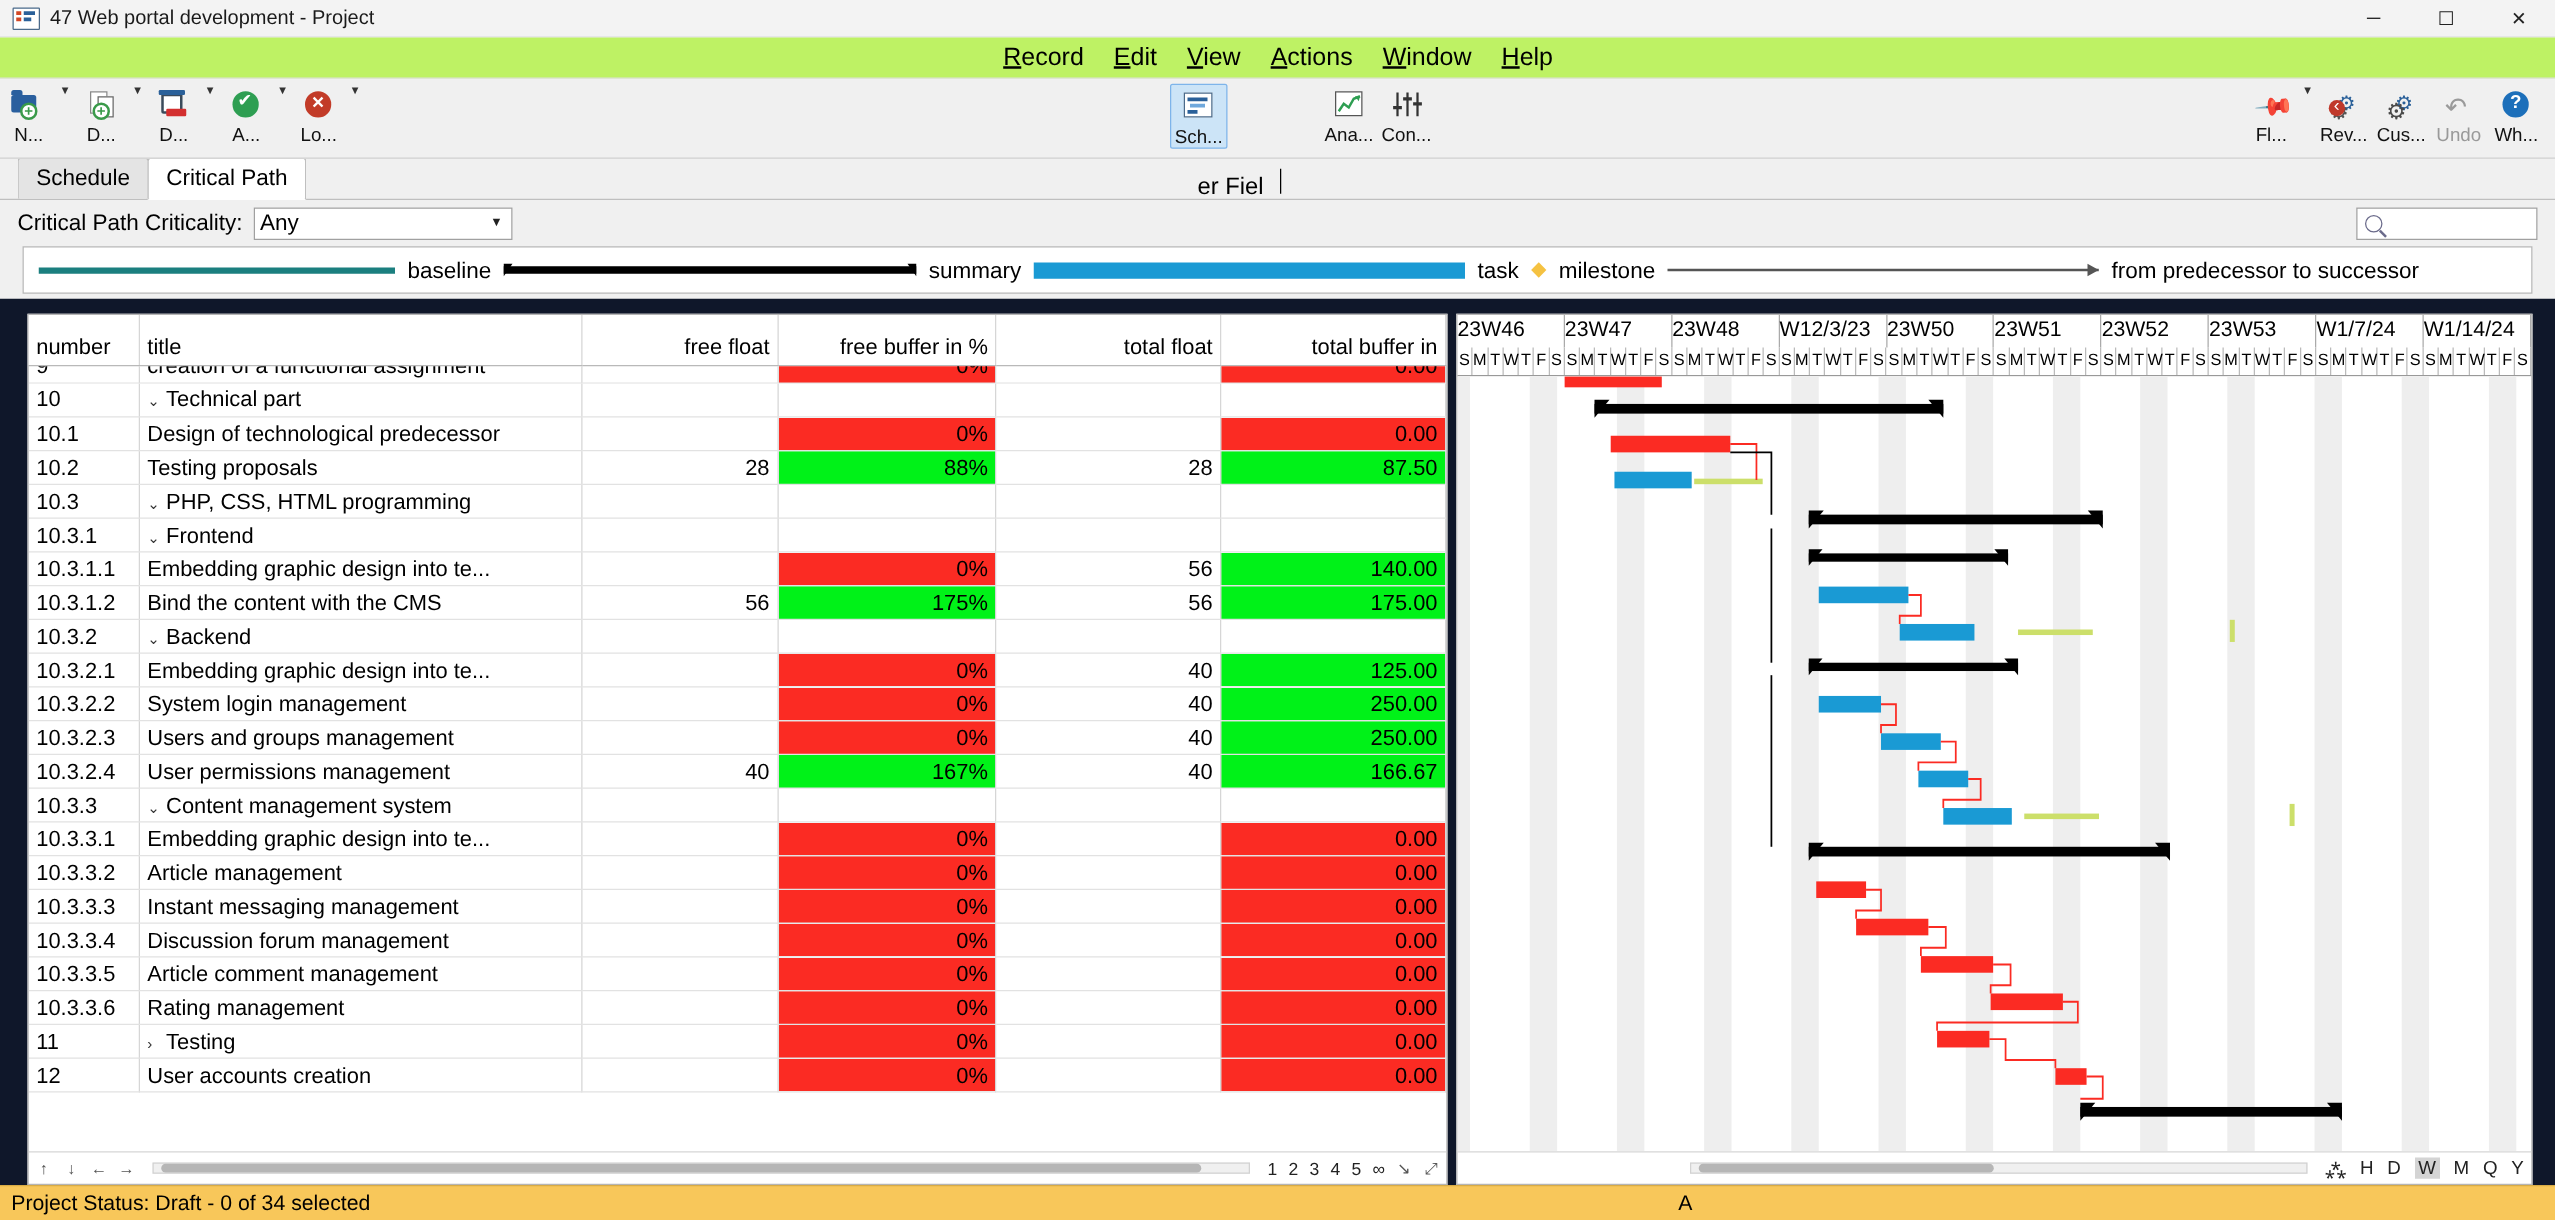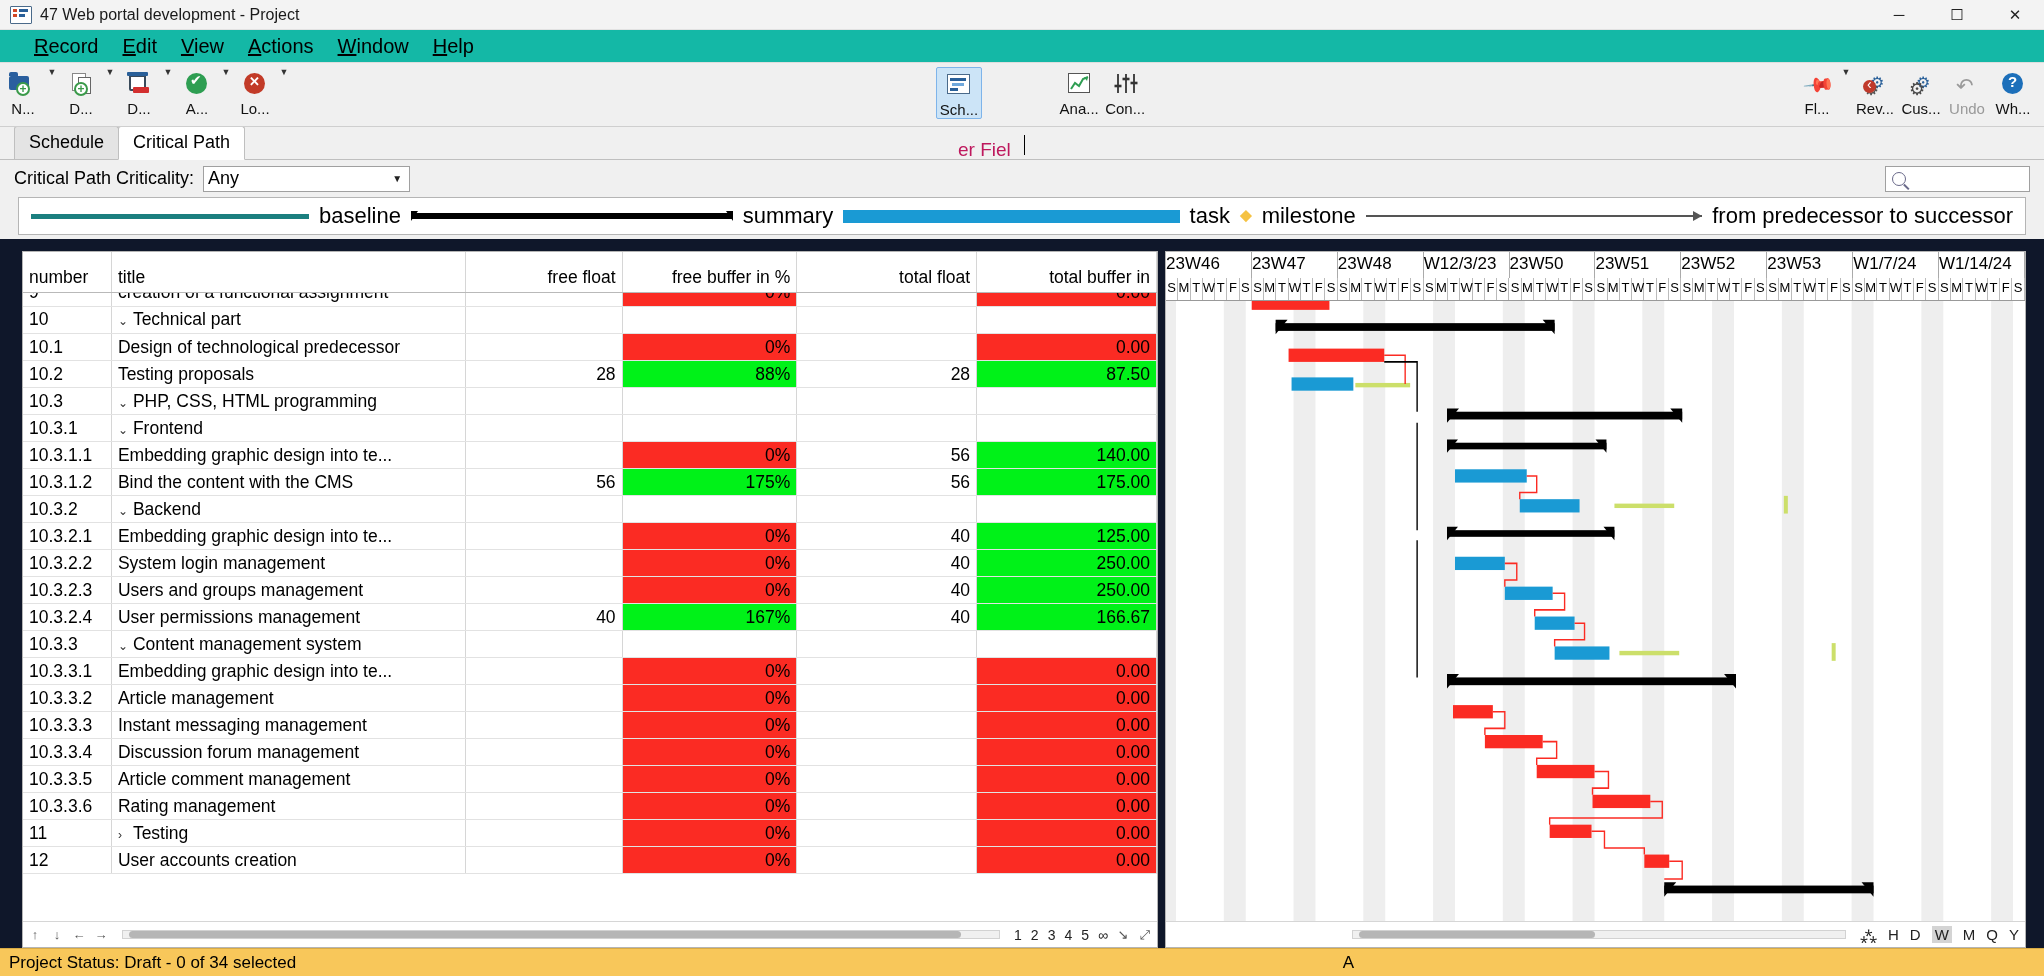--- a/index.html
+++ b/index.html
@@ -23,22 +23,22 @@
   .tb-icon .sq { position:absolute; inset:0; border:1.5px solid #4a6a8a; background:#fff; border-radius:1px;}
   .tb-icon .r1 { position:absolute; left:3px; top:3px; width:4px; height:3px; background:#d24726;}
   .tb-icon .r2 { position:absolute; left:3px; top:8px; width:4px; height:3px; background:#d24726;}
   .tb-icon .r3 { position:absolute; left:9px; top:3px; width:9px; height:3px; background:#2a6099;}
   .tb-icon .r4 { position:absolute; left:9px; top:8px; width:6px; height:3px; background:#2a6099;}
   .titlebar .tb-title { font-size:16px; color:#1a1a1a; }
   .titlebar .spacer { flex:1; }
   .wbtn { width:58px; height:30px; display:flex; align-items:center; justify-content:center; font-size:15px; color:#222;}
 
   
-  .menubar { height:33px; background:#14b8a6; display:flex; align-items:center; padding-left:22px; flex:0 0 33px;
-             border-bottom:1px solid #dedede; }
+  .menubar { height:33px; background:#bef264; display:flex; align-items:center; padding-left:1px; flex:0 0 33px;
+             border-bottom:1px solid #dedede;justify-content:center; }
   .menubar .mi { font-size:20px; padding:2px 12px; color:#000; }
   .menubar .mi u { text-decoration:underline; }
 
   
   .toolbar { height:64px; background:#f0f0f0; display:flex; align-items:stretch; flex:0 0 64px;
              border-bottom:1px solid #cfcfcf; position:relative; }
   .tgroup { display:flex; align-items:flex-start; padding-top:4px; }
   .tbtn { display:flex; flex-direction:column; align-items:center; justify-content:flex-start;
           min-width:46px; padding:2px 3px 0; position:relative; }
   .tbtn .gl { height:30px; display:flex; align-items:center; justify-content:center; }
@@ -73,21 +73,21 @@
   .ic .pin { position:absolute; left:4px; top:2px; font-size:20px; color:#2e8b57; transform:rotate(40deg);}
   .ic .gear1{ position:absolute; left:9px; top:2px; font-size:16px; color:#2a6099;}
   .ic .gear2{ position:absolute; left:2px; top:7px; font-size:18px; color:#555;}
   .ic .revdot{ position:absolute; left:2px; top:9px; width:13px;height:13px;border-radius:50%;background:#c0392b;}
   .ic .revdot:after{content:"‹";position:absolute;left:4px;top:-4px;color:#fff;font-size:14px;}
   .ic .undo { position:absolute; left:3px; top:3px; font-size:21px; color:#9a9a9a; }
   .ic .help { position:absolute; left:3px; top:2px; width:21px; height:21px; border-radius:50%; background:#1c6fba;}
   .ic .help:after{ content:"?"; position:absolute; left:6px; top:0px; color:#fff; font-size:15px; font-weight:bold;}
   .ic .sliders{ position:absolute; left:3px; top:2px; }
 
-  .overlaytext { position:absolute; left:958px; top:76px; font-size:19px; color:#be185d; }
+  .overlaytext { position:absolute; left:958px; top:76px; font-size:19px; color:#000000; }
   .overlaycaret { position:absolute; left:1024px; top:72px; width:1px; height:20px; background:#000; }
 
   
   .tabstrip { height:33px; background:#f0f0f0; display:flex; align-items:flex-end; padding-left:14px;
               flex:0 0 33px; border-bottom:1px solid #bfbfbf; }
   .tab { padding:5px 14px 6px; font-size:18px; border:1px solid #bfbfbf; border-bottom:none;
          background:#e4e4e4; margin-right:-1px; border-radius:3px 3px 0 0; color:#000;}
   .tab.active { background:#fff; border-bottom:1px solid #fff; margin-bottom:-1px; }
 
   
@@ -112,21 +112,21 @@
   .lg-sum { width:330px; height:11px; position:relative; }
   .lg-sum .bar { position:absolute; left:0; top:2px; width:100%; height:6px; background:#000; }
   .lg-sum .t1 { position:absolute; left:0; top:0; border-left:7px solid #000; border-bottom:10px solid transparent;}
   .lg-sum .t2 { position:absolute; right:0; top:0; border-right:7px solid #000; border-bottom:10px solid transparent;}
   .lg-task { width:345px; height:13px; background:#1a9ad4; }
   .lg-ms { width:12px; height:12px; background:#f5c242; transform:rotate(45deg) scale(.72); }
   .lg-arrow { width:345px; height:10px; position:relative; }
   .lg-arrow .ln { position:absolute; left:0; top:4px; width:100%; height:2px; background:#555; }
   .lg-arrow .hd { position:absolute; right:0; top:0; border-left:9px solid #555;
                   border-top:5px solid transparent; border-bottom:5px solid transparent; }
-  .legend .ltxt { font-size:22px; color:#000; white-space:nowrap; }
+  .legend .ltxt { font-size:18px; color:#000; white-space:nowrap; }
 
   
   .main { flex:1; display:flex; padding:12px 18px 0 22px; min-height:0; background:#0f172a;}
   .gridpane { width:1136px; background:#fff; border:1px solid #b5b5b5; display:flex; flex-direction:column;
               min-height:0; }
   .ganttpane { flex:1; margin-left:7px; background:#fff; border:1px solid #b5b5b5;
                display:flex; flex-direction:column; min-height:0; position:relative; }
 
   table.grid { border-collapse:collapse; table-layout:fixed; width:100%; font-size:17.5px; }
   table.grid th { font-weight:normal; background:#fff; border-right:1px solid #d6d6d6;

